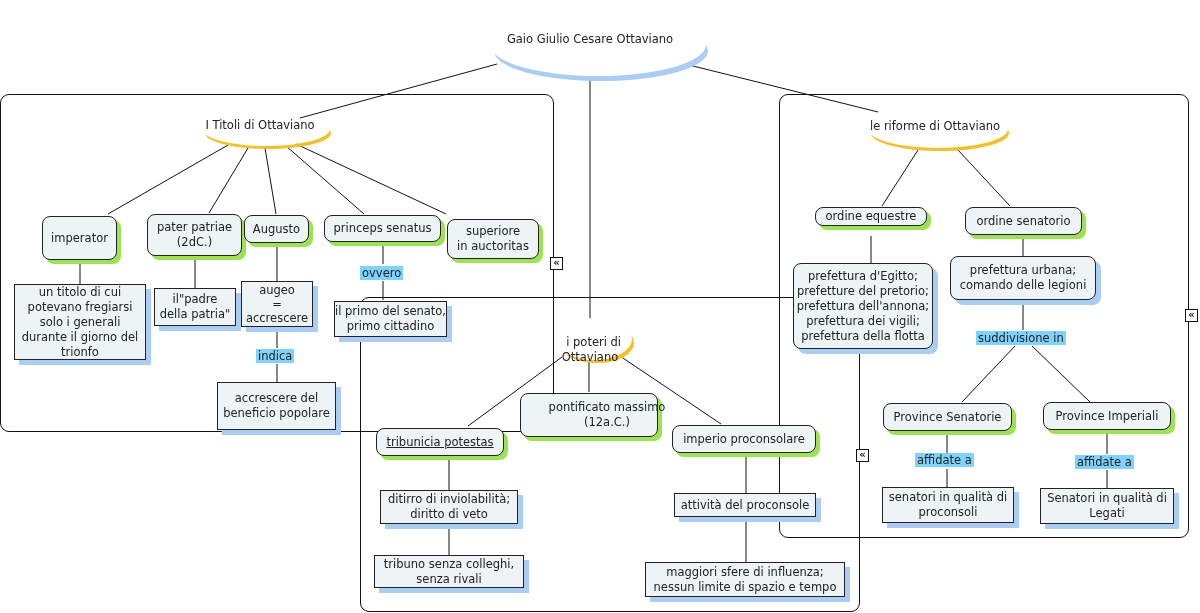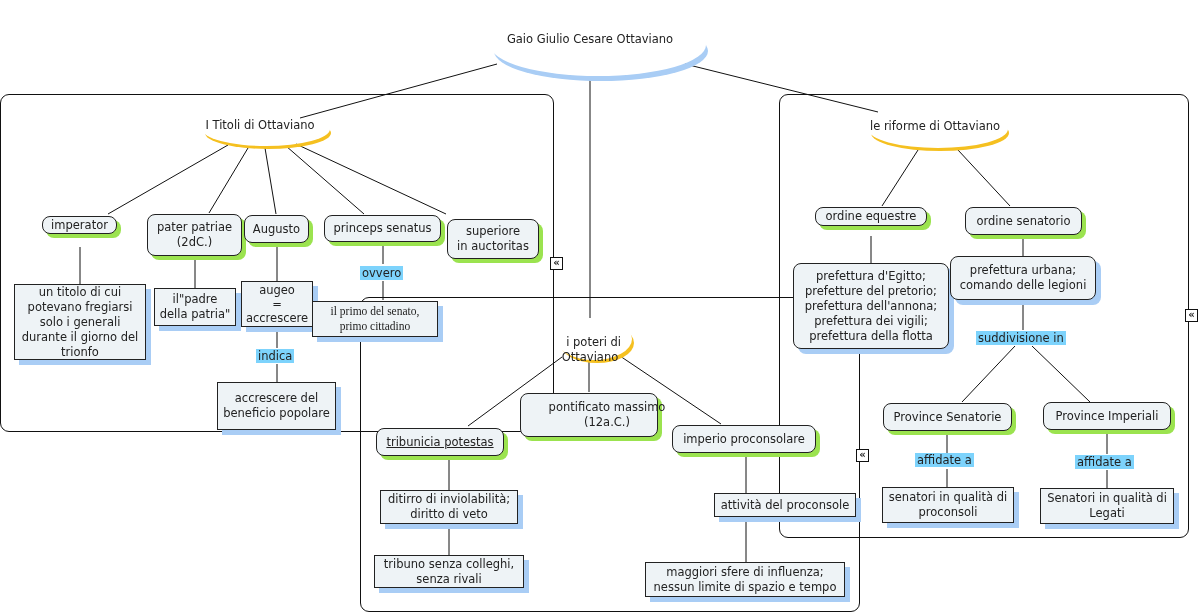--- a/index.html
+++ b/index.html
@@ -75,21 +75,21 @@
 <div class="ellipse-shadow" style="left:490px;top:14px;width:216px;height:62px;box-shadow:3px 6px 0 -1px #a9cdf5;"></div>
 <div class="main" style="left:490px;top:32px;width:200px;">
   <span style="white-space: pre;">Gaio Giulio Cesare Ottaviano</span>
 </div>
 
 <div class="ellipse-shadow" style="left:202px;top:112px;width:128px;height:34px;box-shadow:2px 4px 0 -1px #f5c020;"></div>
 <div class="main" style="left:190px;top:118px;width:140px;">
   <span style="white-space: pre;">I Titoli di Ottaviano</span>
 </div>
 
-<div class="node round" style="left:42px;top:216px;width:75px;height:18px;">
+<div class="node round" style="left:42px;top:216px;width:75px;height:44px;">
     <span>imperator</span>
   </div>
 <div class="node square" style="left:14px;top:284px;width:132px;height:76px;white-space:pre;"><span>un titolo di cui
 potevano fregiarsi
 solo i generali
 durante il giorno del
 trionfo</span></div>
 
 <div class="node round" style="left:147px;top:214px;width:95px;height:42px;white-space:pre;"><span>pater patriae
 (2dC.)</span></div>
@@ -103,21 +103,21 @@
 =
 accrescere</span></div>
 <div class="label" style="left:256px;top:349px;">indica</div>
 <div class="node square" style="left:217px;top:382px;width:119px;height:48px;white-space:pre;"><span>accrescere del
 beneficio popolare</span></div>
 
 <div class="node round" style="left:324px;top:215px;width:117px;height:27px;">
     <span>princeps senatus</span>
   </div>
 <div class="label" style="left:360px;top:266px;">ovvero</div>
-<div class="node square" style="left:312px;top:301px;width:126px;height:36px;white-space:pre;font-family:Liberation Serif, serif;"><span>il primo del senato,
+<div class="node square" style="left:334px;top:301px;width:113px;height:36px;white-space:pre;"><span>il primo del senato,
 primo cittadino</span></div>
 
 <div class="node round" style="left:447px;top:219px;width:92px;height:40px;white-space:pre;"><span>superiore
 in auctoritas</span></div>
 
 <div class="ellipse-shadow" style="left:556px;top:318px;width:76px;height:42px;box-shadow:3px 4px 0 -1px #f5c020;"></div>
 <div class="main" style="left:550px;top:320px;width:80px;white-space:pre;">
   <span style="white-space: pre; margin-top: 40px;">i poteri di
 Ottaviano</span>
 </div>
@@ -129,35 +129,35 @@
 diritto di veto</span></div>
 <div class="node square" style="left:374px;top:555px;width:150px;height:33px;white-space:pre;"><span>tribuno senza colleghi,
 senza rivali</span></div>
 
 <div class="node round" style="left:520px;top:393px;width:138px;height:44px;white-space:pre;padding-left:36px;"><span>pontificato massimo
 (12a.C.)</span></div>
 
 <div class="node round" style="left:672px;top:425px;width:144px;height:28px;">
     <span>imperio proconsolare</span>
   </div>
-<div class="node square" style="left:714px;top:493px;width:142px;height:24px;">
+<div class="node square" style="left:674px;top:493px;width:142px;height:24px;">
     <span>attività del proconsole</span>
   </div>
 <div class="node square" style="left:645px;top:562px;width:200px;height:35px;white-space:pre;"><span>maggiori sfere di influenza;
 nessun limite di spazio e tempo</span></div>
 
 <div class="ellipse-shadow" style="left:868px;top:110px;width:140px;height:38px;box-shadow:2px 4px 0 -1px #f5c020;"></div>
 <div class="main" style="left:860px;top:119px;width:150px;">
   <span style="white-space: pre;">le riforme di Ottaviano</span>
 </div>
 
 <div class="node round" style="left:815px;top:207px;width:112px;height:19px;">
     <span>ordine equestre</span>
   </div>
-<div class="node round blue" style="left:793px;top:263px;width:156px;height:86px;white-space:pre;"><span>prefettura d'Egitto;
+<div class="node round blue" style="left:793px;top:263px;width:140px;height:86px;white-space:pre;"><span>prefettura d'Egitto;
 prefetture del pretorio;
 prefettura dell'annona;
 prefettura dei vigili;
 prefettura della flotta</span></div>
 
 <div class="node round" style="left:965px;top:207px;width:117px;height:28px;">
     <span>ordine senatorio</span>
   </div>
 <div class="node round blue" style="left:950px;top:256px;width:146px;height:44px;white-space:pre;"><span>prefettura urbana;
 comando delle legioni</span></div>

